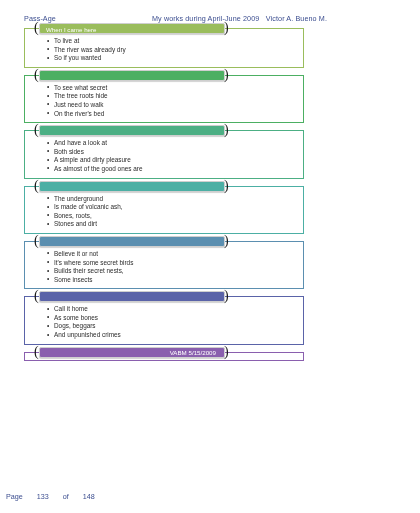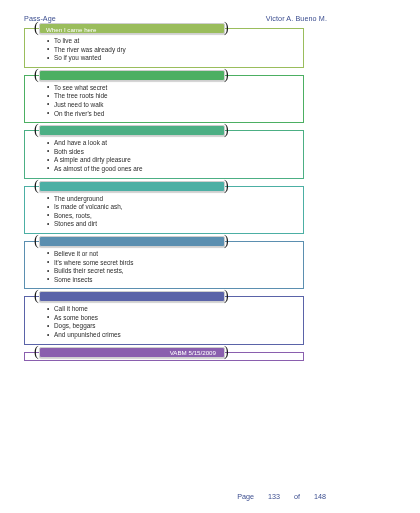--- a/index.html
+++ b/index.html
@@ -145,31 +145,32 @@
     padding-bottom: 0;
     min-height: 3px;
   }
 
   
   .page-footer {
     position: absolute;
     bottom: 12px;
     left: 0;
     width: 332px;
-    text-align: right;
+    text-align: left;
     font-size: 7.2px;
     color: #3B4D8F;
   }
   .page-footer span { margin: 0 6px; }
 </style>
 </head>
 <body>
 
 <div class="page-header">
   <div class="hdr-left">Pass-Age</div>
+  <div class="hdr-center">My works during April-June 2009</div>
   <div class="hdr-right">Victor A. Bueno M.</div>
 </div>
 
 <div class="blocks">
     <div class="block">
       <div class="block-outline" style="border-color: rgb(154, 189, 92);"></div>
       <div class="bar-wrap">
         <span class="bracket left">(</span>
         <div class="bar" style="background: rgb(154, 189, 92);">
           <div class="bar-label">When I came here</div>

